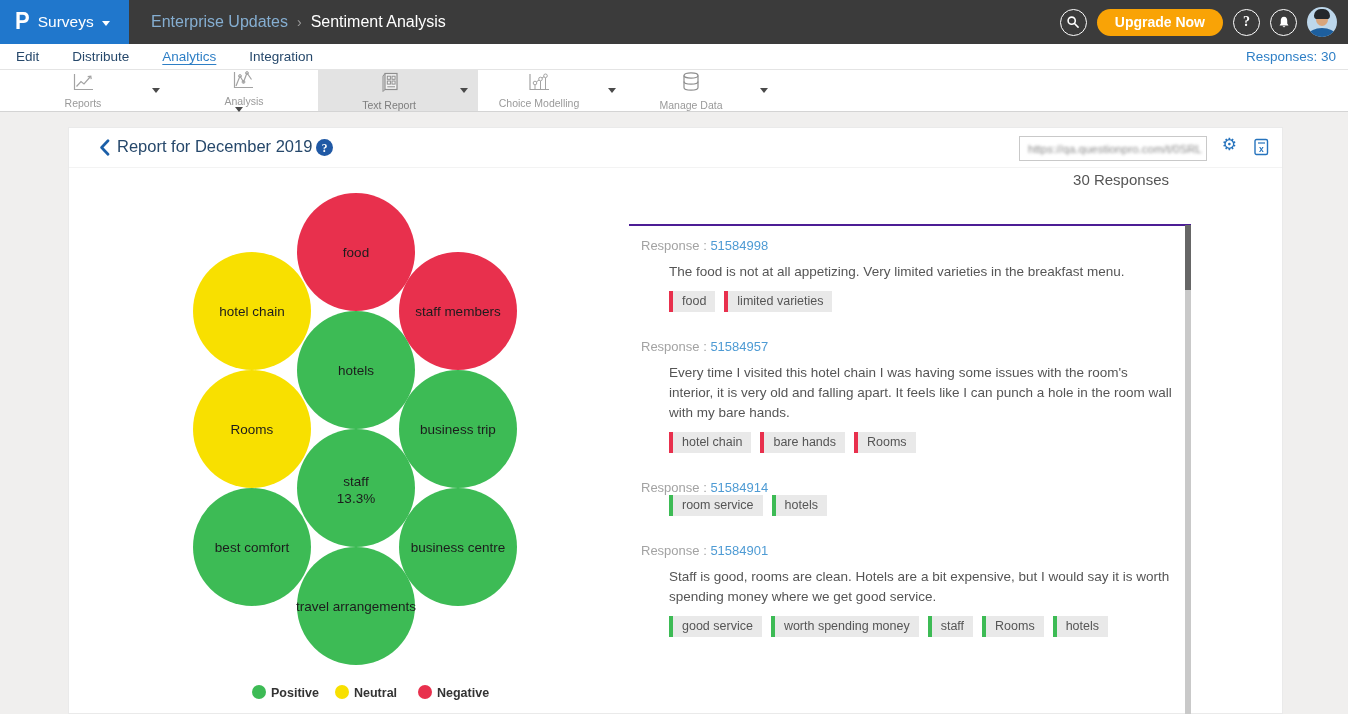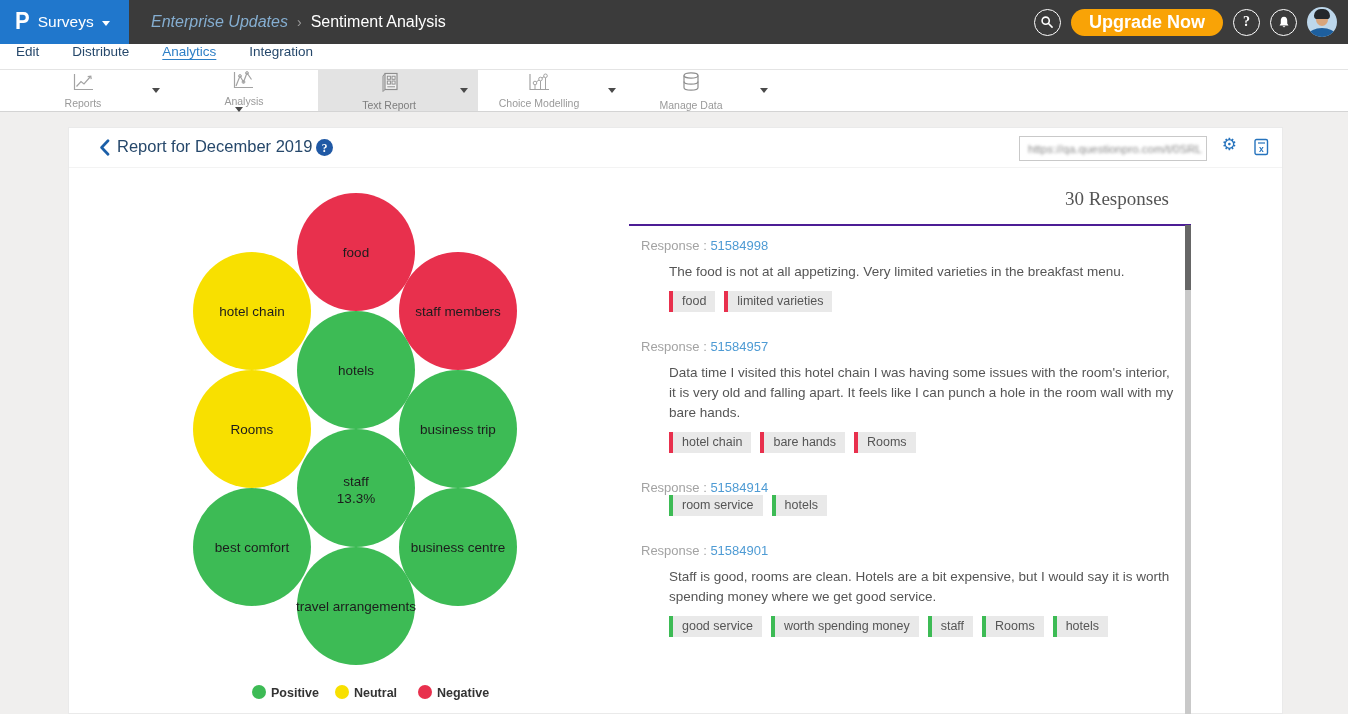--- a/index.html
+++ b/index.html
@@ -11,34 +11,34 @@
   }
   a { cursor:pointer; }
 
   
   .topnav { position:absolute; top:0; left:0; width:1348px; height:44px; background:#3b3b3b; display:flex; align-items:center; z-index:5; }
   .brand { width:129px; height:44px; background:#2077cc; display:flex; align-items:center; padding-left:15px; gap:8px; flex:none; cursor:pointer; }
   .logo-p { color:#fff; font-size:22px; font-weight:bold; line-height:1; transform:scaleY(1.05); }
   .product { color:#fff; font-size:15.5px; }
   .caret-w { width:0; height:0; border-left:4.5px solid transparent; border-right:4.5px solid transparent; border-top:5px solid #fff; margin-top:2px; }
   .breadcrumb { margin-left:22px; font-size:16px; display:flex; align-items:center; gap:9px; white-space:nowrap; }
-  .bc-folder { color:#85aed1; text-decoration:none;font-style:italic; }
+  .bc-folder { color:#85aed1; text-decoration:none; }
   .bc-sep { color:#9a9a9a; font-size:14px; }
   .bc-current { color:#fff; }
   .topnav-right { margin-left:auto; display:flex; align-items:center; gap:10px; padding-right:11px; }
   .icon-circle { width:27px; height:27px; border:1.6px solid #fff; border-radius:50%; display:flex; align-items:center; justify-content:center; cursor:pointer; flex:none; }
   .help-glyph { color:#fff; font-weight:bold; font-size:14px; font-family:"Liberation Serif", serif; }
-  .upgrade-btn { background:#f9a306; color:#fff; border:none; border-radius:14px; height:27px; padding:0 18px; font-size:18px; font-weight:bold; font-family:"Liberation Sans",sans-serif; cursor:pointer; }
+  .upgrade-btn { background:#f9a306; color:#fff; border:none; border-radius:14px; height:27px; padding:0 18px; font-size:14px; font-weight:bold; font-family:"Liberation Sans",sans-serif; cursor:pointer; }
   .avatar { width:30px; height:30px; border-radius:50%; background:#bdd7eb; overflow:hidden; position:relative; cursor:pointer; flex:none; }
   .av-hair { position:absolute; top:2px; left:7px; width:16px; height:10px; background:#23272b; border-radius:8px 8px 4px 4px; }
   .av-face { position:absolute; top:6px; left:9px; width:12px; height:13px; background:#d8a57c; border-radius:50%; }
   .av-shirt { position:absolute; bottom:-4px; left:2px; width:26px; height:13px; background:#1d5f9e; border-radius:50% 50% 0 0; }
 
   
-  .subnav { position:absolute; top:44px; left:0; width:1348px; height:26px; background:#fff; border-bottom:1px solid #e4e4e4; display:flex; align-items:flex-start; padding:0 12px 0 16px; gap:33px; font-size:13.5px;flex-direction:column; }
+  .subnav { position:absolute; top:44px; left:0; width:1348px; height:26px; background:#fff; border-bottom:1px solid #e4e4e4; display:flex; align-items:center; padding:0 12px 0 16px; gap:33px; font-size:13.5px; }
   .subnav a { color:#26486b; text-decoration:none; }
   .subnav a.active { color:#2e7fc6; text-decoration:underline; text-underline-offset:3px; }
   .responses-count { margin-left:auto; color:#2e7fc6; }
 
   
   .toolbar { position:absolute; top:70px; left:0; width:1348px; height:42px; background:#fff; border-bottom:1px solid #d4d4d4; }
   .tool-group { position:absolute; top:0; height:41px; width:156px; display:flex; align-items:center; cursor:pointer; }
   .tool-group.selected { background:#e3e3e3; width:160px; }
   .tile { flex:1; display:flex; flex-direction:column; align-items:center; justify-content:center; height:41px; }
   .tile .lbl { font-size:10.5px; color:#9a9a9a; margin-top:1px; }
@@ -56,21 +56,21 @@
   .gear-btn { position:absolute; right:45px; top:8px; color:#2673bd; font-size:17px; line-height:1; cursor:pointer; }
   .export-btn { position:absolute; right:13px; top:10px; cursor:pointer; }
 
   
   .chart-svg { position:absolute; left:59px; top:55px; }
   .chart-svg text { font-family:"Liberation Sans",sans-serif; font-size:13.5px; fill:#1c1c1c; text-anchor:middle; }
   .chart-svg circle.bubble { cursor:pointer; }
   .chart-svg text.legend-lbl { font-size:12.5px; font-weight:bold; fill:#333; text-anchor:start; }
 
   
-  .responses-header { position:absolute; top:60px; right:113px; font-size:19px; color:#555;font-family:Liberation Serif, serif; }
+  .responses-header { position:absolute; top:43px; right:113px; font-size:15px; color:#555; }
   .resp-list { position:absolute; left:560px; top:96px; width:562px; height:490px; border-top:2px solid #4c1d95; overflow:hidden; padding:12px 0 0 12px; }
   .resp { margin-bottom:27px; }
   .resp-label { font-size:13px; color:#a3a3a3; }
   .resp-label a { color:#4e9bd4; text-decoration:none; }
   .resp-text { margin:9px 0 9px 28px; font-size:13.5px; color:#555; line-height:20px; max-width:506px; }
   .tags { margin-left:28px; display:flex; gap:9px; flex-wrap:wrap; }
   .tag { background:#e9e9e9; border-left:4px solid #999; padding:3px 9px 4px; font-size:12.5px; color:#555; cursor:pointer; white-space:nowrap; }
   .v-scrollbar { position:absolute; left:1116px; top:97px; width:6px; height:489px; background:#c9c9c9; }
   .v-thumb { position:absolute; top:0; left:0; width:6px; height:65px; background:#666; cursor:grab; }
 </style>
@@ -252,21 +252,21 @@
       <article class="resp">
         <div class="resp-label">Response : <a>51584998</a></div>
         <div class="resp-text">The food is not at all appetizing. Very limited varieties in the breakfast menu.</div>
         <div class="tags">
           <span class="tag" style="border-left-color: rgb(232, 48, 77);">food</span>
           <span class="tag" style="border-left-color: rgb(232, 48, 77);">limited varieties</span>
         </div>
       </article>
       <article class="resp">
         <div class="resp-label">Response : <a>51584957</a></div>
-        <div class="resp-text">Data time I visited this hotel chain I was having some issues with the room's interior, it is very old and falling apart. It feels like I can punch a hole in the room wall with my bare hands.</div>
+        <div class="resp-text">Every time I visited this hotel chain I was having some issues with the room's interior, it is very old and falling apart. It feels like I can punch a hole in the room wall with my bare hands.</div>
         <div class="tags">
           <span class="tag" style="border-left-color: rgb(232, 48, 77);">hotel chain</span>
           <span class="tag" style="border-left-color: rgb(232, 48, 77);">bare hands</span>
           <span class="tag" style="border-left-color: rgb(232, 48, 77);">Rooms</span>
         </div>
       </article>
       <article class="resp">
         <div class="resp-label">Response : <a>51584914</a></div>
         <div class="tags">
           <span class="tag" style="border-left-color: rgb(61, 187, 85);">room service</span>

